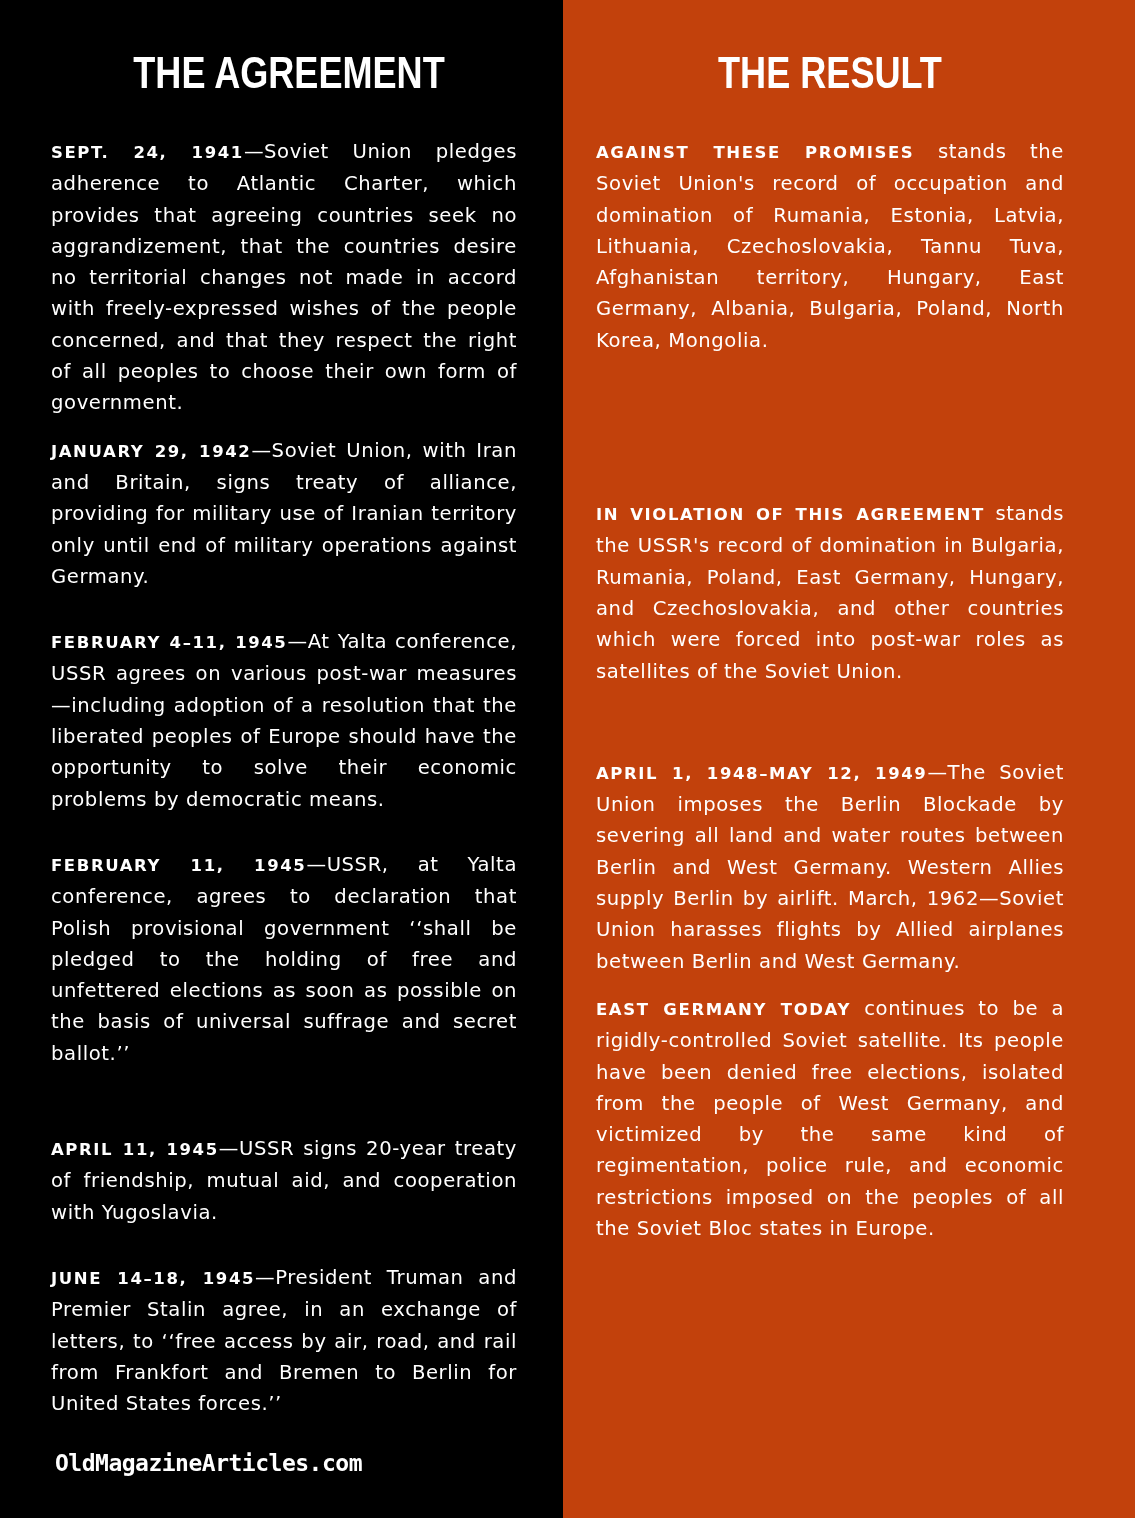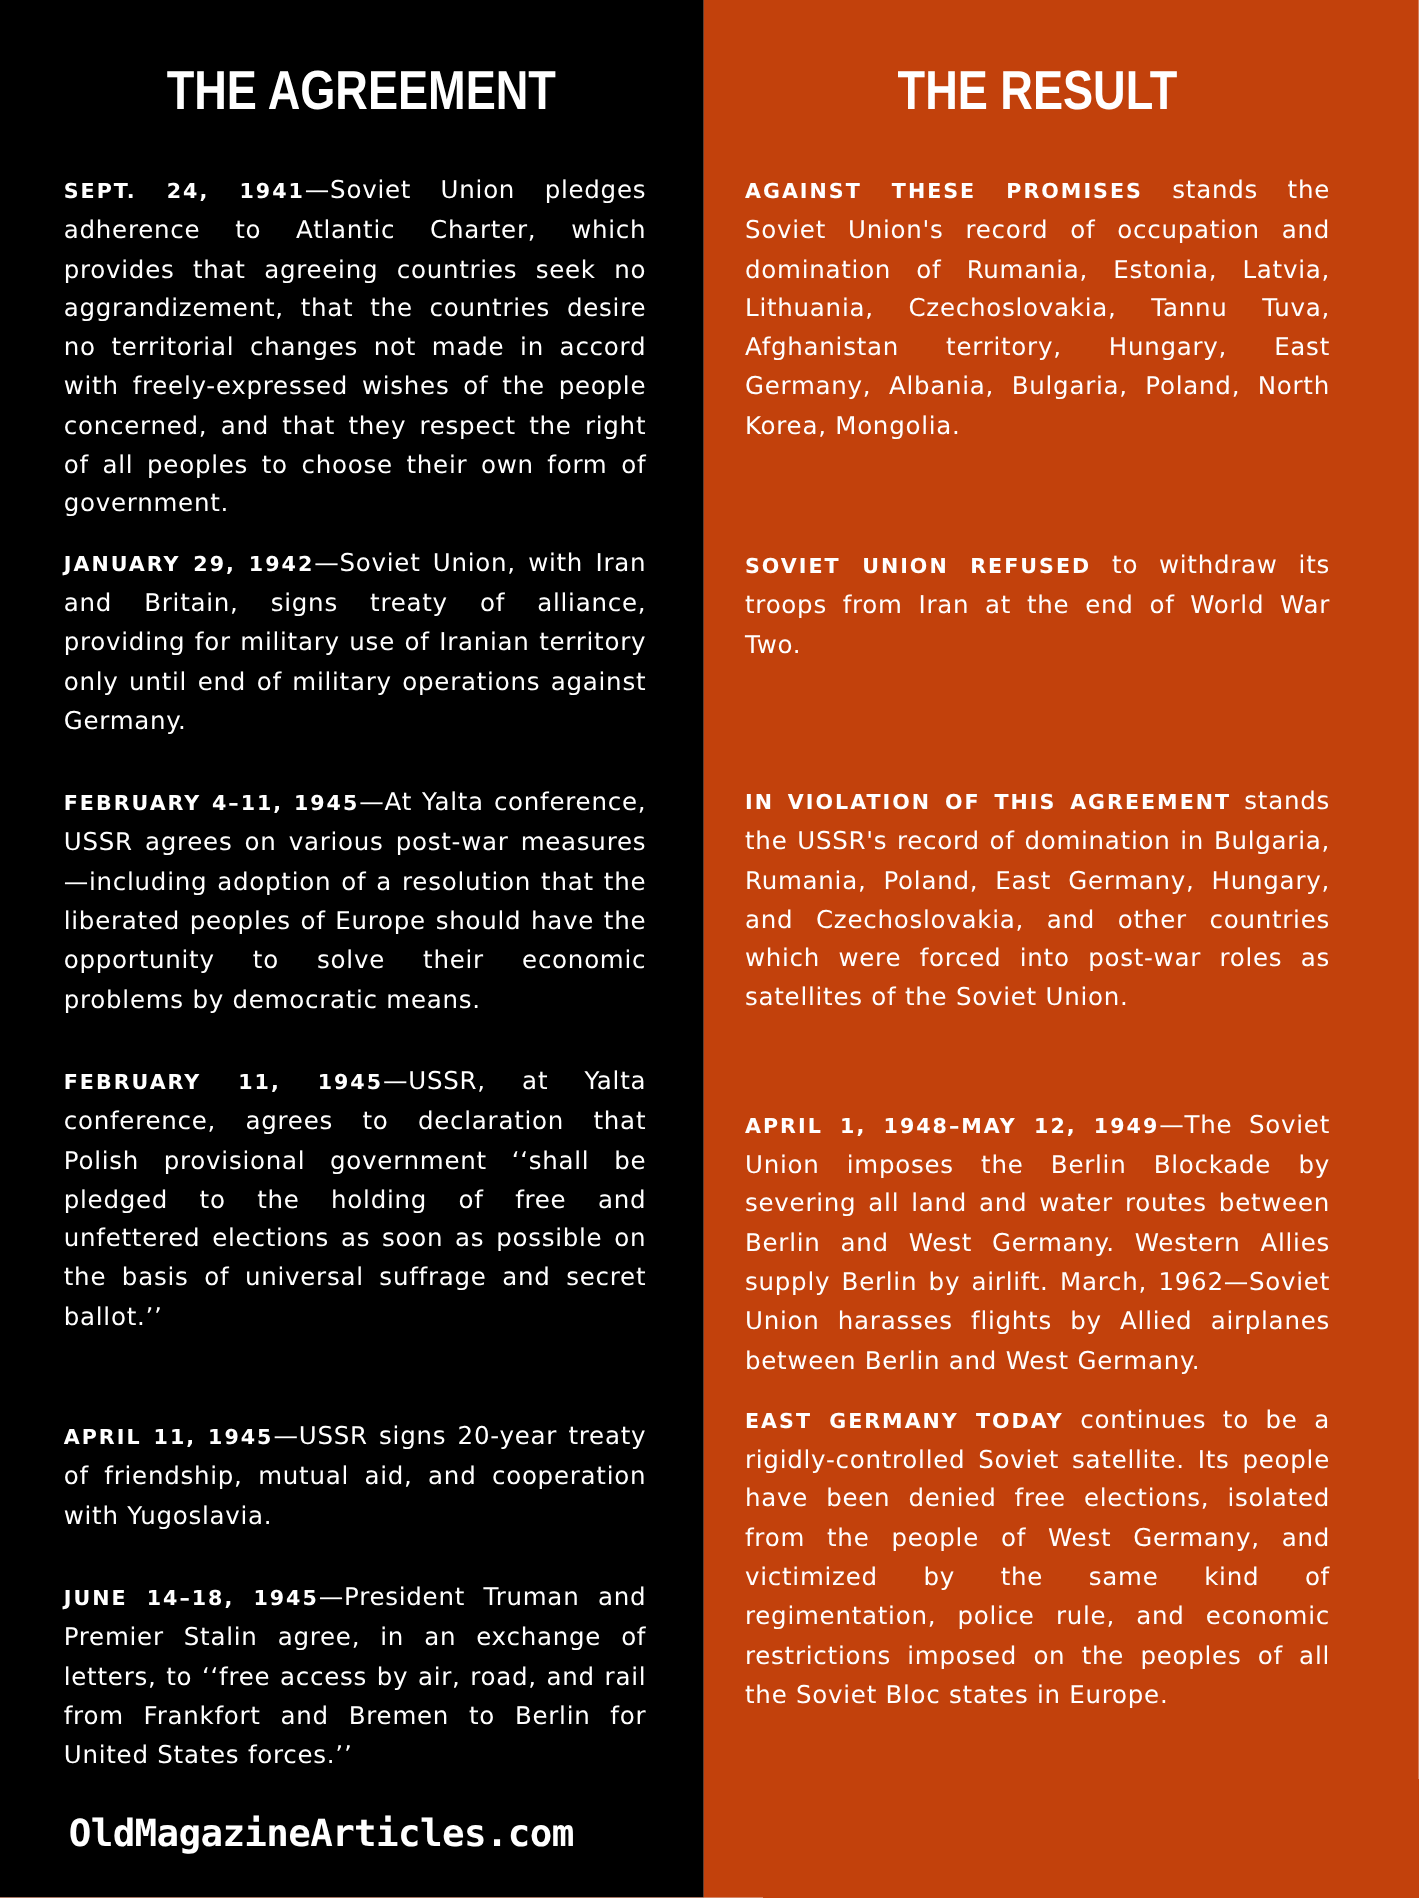--- a/index.html
+++ b/index.html
@@ -26,21 +26,21 @@
     .entry .lead {
       font-weight: bold; font-size: 16.5px; letter-spacing: 1.6px;
     }
     .gap-sm { height: 2px; }
     .gap-md { height: 32px; }
     .gap-lg { height: 62px; }
     .gap-xl { height: 48px; }
     .watermark {
       position: absolute; left: 55px; top: 1450px;
       font-family: "DejaVu Sans Mono", "Liberation Mono", monospace;
-      font-size: 30px; font-weight: bold; color: #ffffff; letter-spacing: -0.5px;
+      font-size: 23px; font-weight: bold; color: #ffffff; letter-spacing: -0.5px;
     }
   </style>
 </head>
 <body>
 
 <div class="page">
 
   <div class="col col-left">
     <h1 class="title">THE AGREEMENT</h1>
     <div class="entries">
@@ -57,21 +57,20 @@
       <div class="gap-lg"></div>
     </div>
     <div class="watermark">OldMagazineArticles.com</div>
   </div>
 
   <div class="col col-right">
     <h1 class="title">THE RESULT</h1>
     <div class="entries">
       <p class="entry"><span class="lead">AGAINST THESE PROMISES</span><span> stands the Soviet Union's record of occupation and domination of Rumania, Estonia, Latvia, Lithuania, Czechoslovakia, Tannu Tuva, Afghanistan territory, Hungary, East Germany, Albania, Bulgaria, Poland, North Korea, Mongolia.</span></p>
       <div class="gap-xl"></div>
-      <p class="entry"><span class="lead">SOVIET UNION REFUSED</span><span> to withdraw its troops from Iran at the end of World War Two.</span></p>
       <div class="gap-lg"></div>
       <p class="entry"><span class="lead">IN VIOLATION OF THIS AGREEMENT</span><span> stands the USSR's record of domination in Bulgaria, Rumania, Poland, East Germany, Hungary, and Czechoslovakia, and other countries which were forced into post-war roles as satellites of the Soviet Union.</span></p>
       <div class="gap-sm"></div>
       <div class="gap-sm"></div>
       <div class="gap-sm"></div>
       <div class="gap-md"></div>
       <p class="entry"><span class="lead">APRIL 1, 1948–MAY 12, 1949</span><span>—The Soviet Union imposes the Berlin Blockade by severing all land and water routes between Berlin and West Germany.  Western Allies supply Berlin by airlift.  March, 1962—Soviet Union harasses flights by Allied airplanes between Berlin and West Germany.</span></p>
       <p class="entry"><span class="lead">EAST GERMANY TODAY</span><span> continues to be a rigidly-controlled Soviet satellite.  Its people have been denied free elections, isolated from the people of West Germany, and victimized by the same kind of regimentation, police rule, and economic restrictions imposed on the peoples of all the Soviet Bloc states in Europe.</span></p>
     </div>
   </div>

